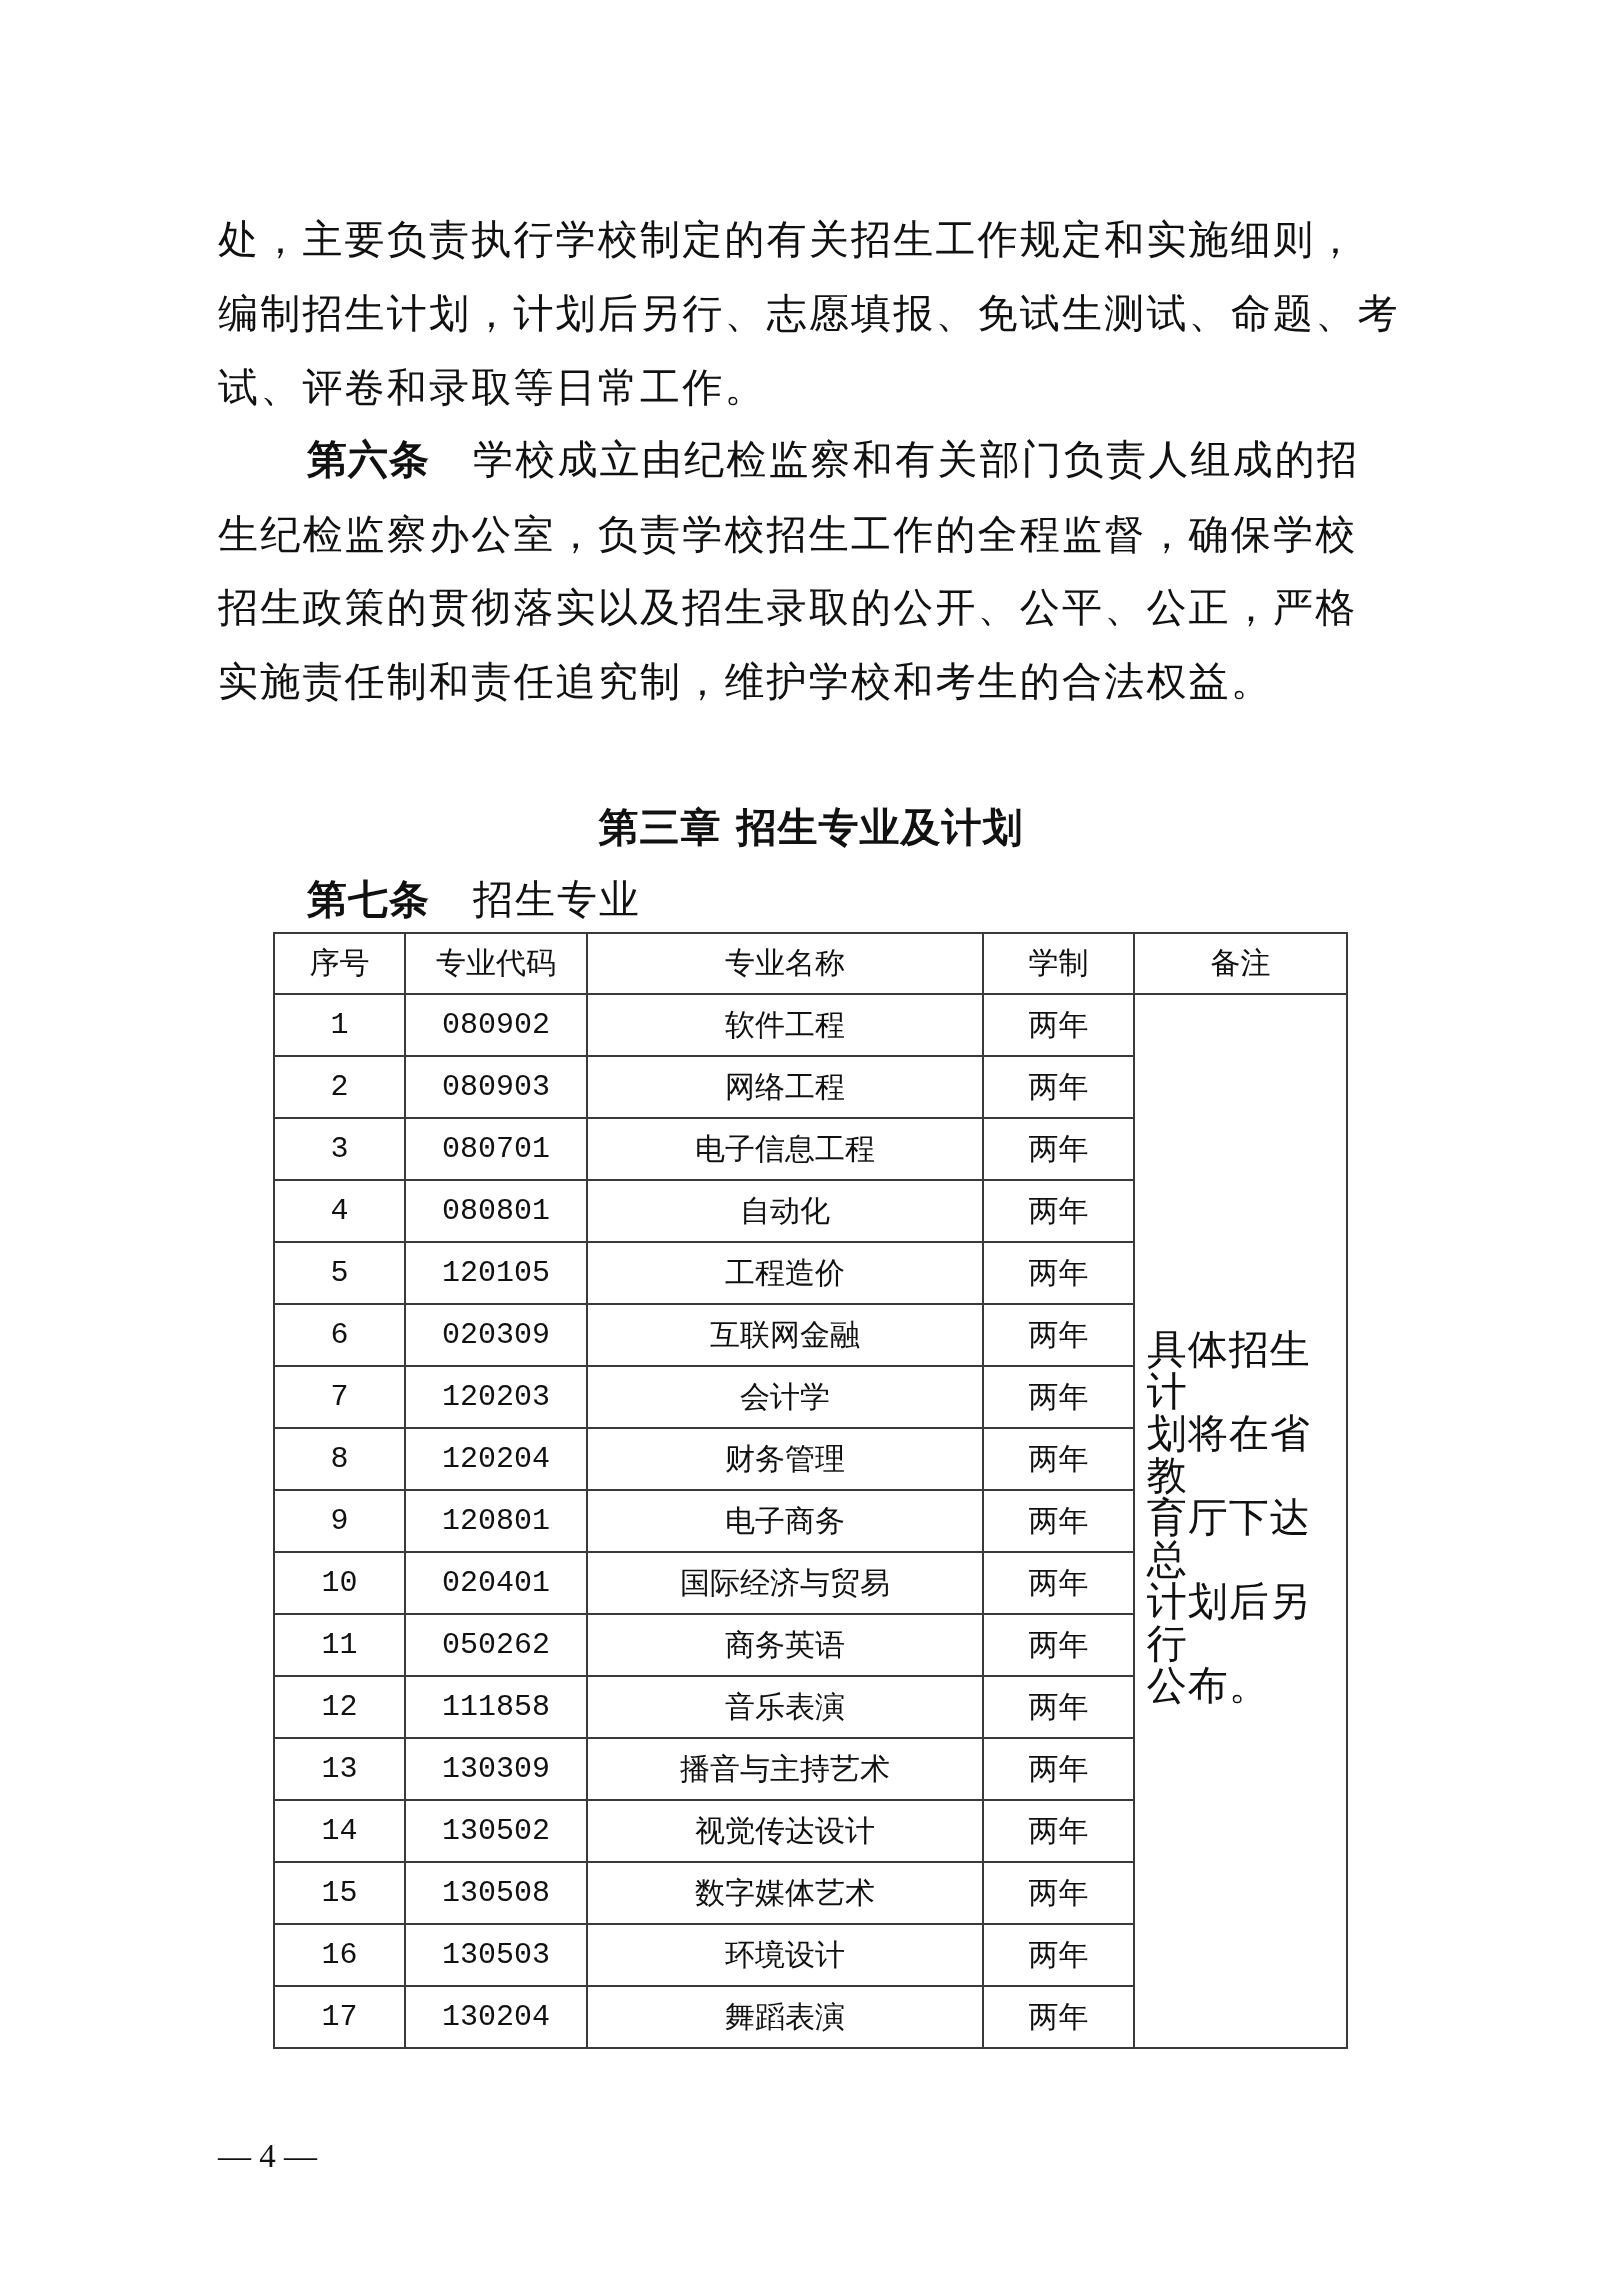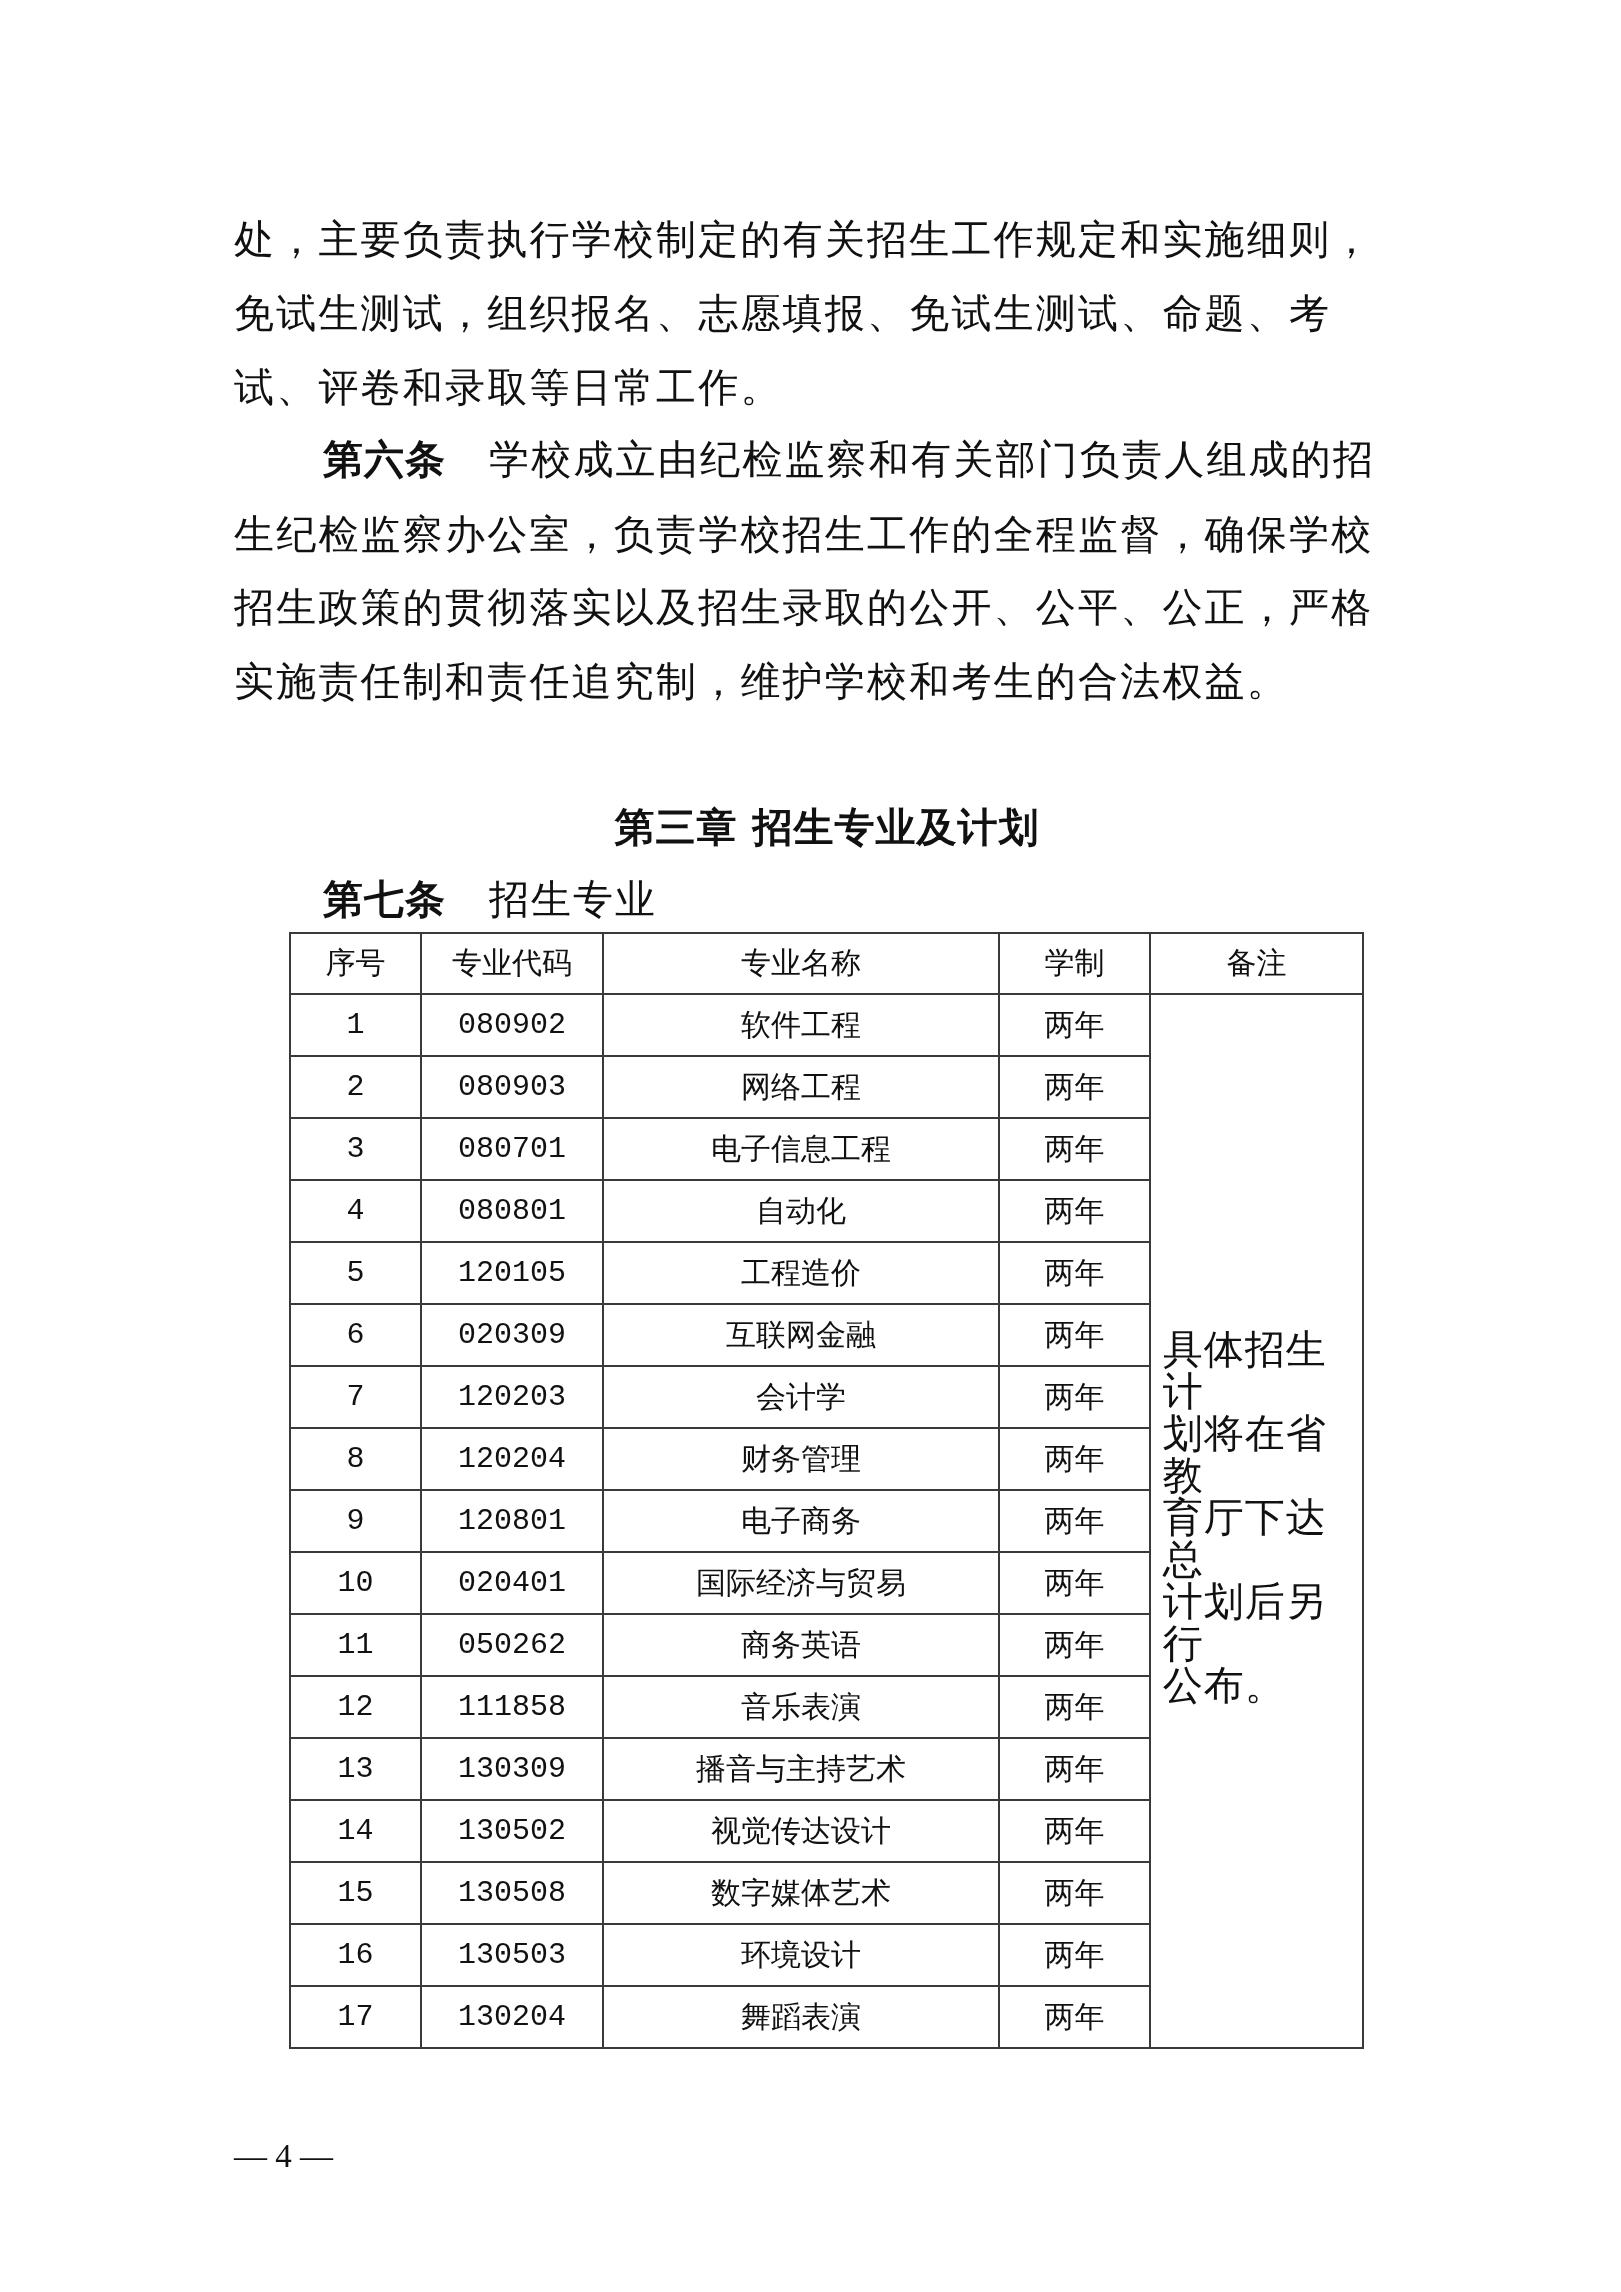--- a/index.html
+++ b/index.html
@@ -1,18 +1,18 @@
 <!DOCTYPE html>
 <html><head>
 <meta charset="utf-8">
 <style>
   html, body { margin: 0; padding: 0; background: #ffffff; }
   body { width: 1621px; height: 2293px; position: relative; overflow: hidden;
          font-family: "DejaVu Serif", "Liberation Serif", serif; color: #111; }
-  .page { position: absolute; left: 16px; top: 0; width: 1322px; height: 2293px; }
+  .page { position: absolute; left: 0; top: 0; width: 1322px; height: 2293px; }
 
   .para-line { position: absolute; left: 218px; width: 1191px; height: 74px;
                font-size: 40px; line-height: 74px; white-space: nowrap;
                letter-spacing: 2.2px; }
   .indent { padding-left: 89px; }
   .bold { font-family: Liberation Sans, sans-serif; font-weight: bold; letter-spacing: 1px; }
   .article-gap { display: inline-block; width: 43px; }
 
   .chapter-title { position: absolute; left: 218px; width: 1186px; top: 798px;
                    text-align: center; font-family: "DejaVu Sans", "Liberation Sans", sans-serif;
@@ -32,21 +32,21 @@
 
   .footer { position: absolute; left: 218px; top: 2135px; font-family: "Liberation Serif", "DejaVu Serif", serif;
             font-size: 33px; line-height: 43px; white-space: pre; }
 </style>
 </head>
 <body>
 
 <div class="page">
 
   <div class="para-line" style="top:202px;">处，主要负责执行学校制定的有关招生工作规定和实施细则，</div>
-  <div class="para-line" style="top:276px;">免试生测试，组织报名、志愿填报、免试生测试、命题、考</div>
+  <div class="para-line" style="top:276px;">编制招生计划，计划后另行、志愿填报、免试生测试、命题、考</div>
   <div class="para-line" style="top:350px;">试、评卷和录取等日常工作。</div>
 
   <div class="para-line indent" style="top:422px;">
     <span class="bold">第六条</span><span class="article-gap"></span><span>学校成立由纪检监察和有关部门负责人组成的招</span>
   </div>
   <div class="para-line" style="top:570px;">招生政策的贯彻落实以及招生录取的公开、公平、公正，严格</div>
   <div class="para-line" style="top:497px;">生纪检监察办公室，负责学校招生工作的全程监督，确保学校</div>
   <div class="para-line" style="top:644px;">实施责任制和责任追究制，维护学校和考生的合法权益。</div>
 
   <div class="chapter-title">第三章  招生专业及计划</div>

